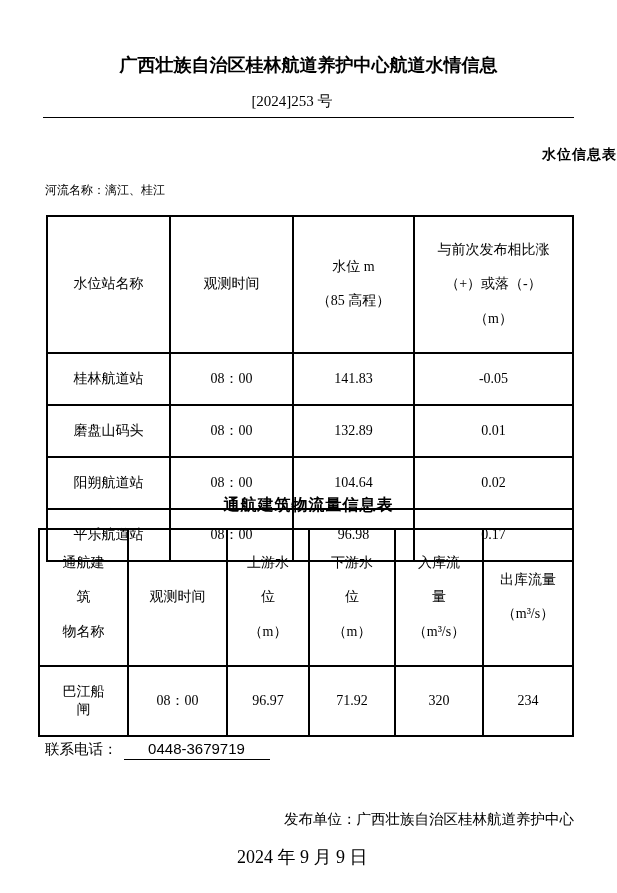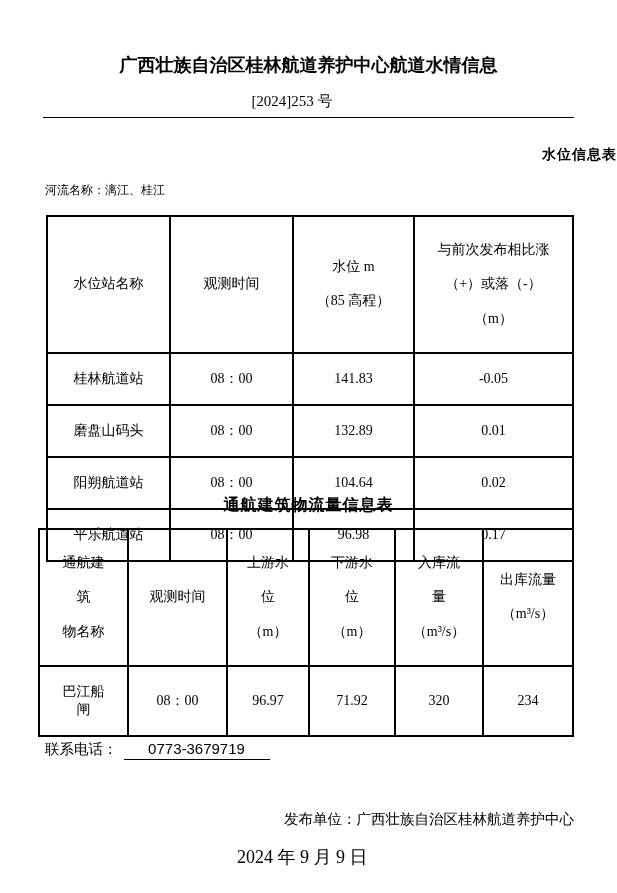--- a/index.html
+++ b/index.html
@@ -180,19 +180,19 @@
         <td>08：00</td>
         <td>96.97</td>
         <td>71.92</td>
         <td>320</td>
         <td>234</td>
       </tr>
     </tbody>
   </table>
 
   <div class="contact-line">
-    <span>联系电话：</span><span class="phone">0773-3679719</span>
+    <span>联系电话：</span><span class="phone">0448-3679719</span>
   </div>
 
   <div class="issuer-line">发布单位：广西壮族自治区桂林航道养护中心</div>
   <div class="date-line">2024 年 9 月 9 日</div>
 
 </div>
 
 </body></html>

